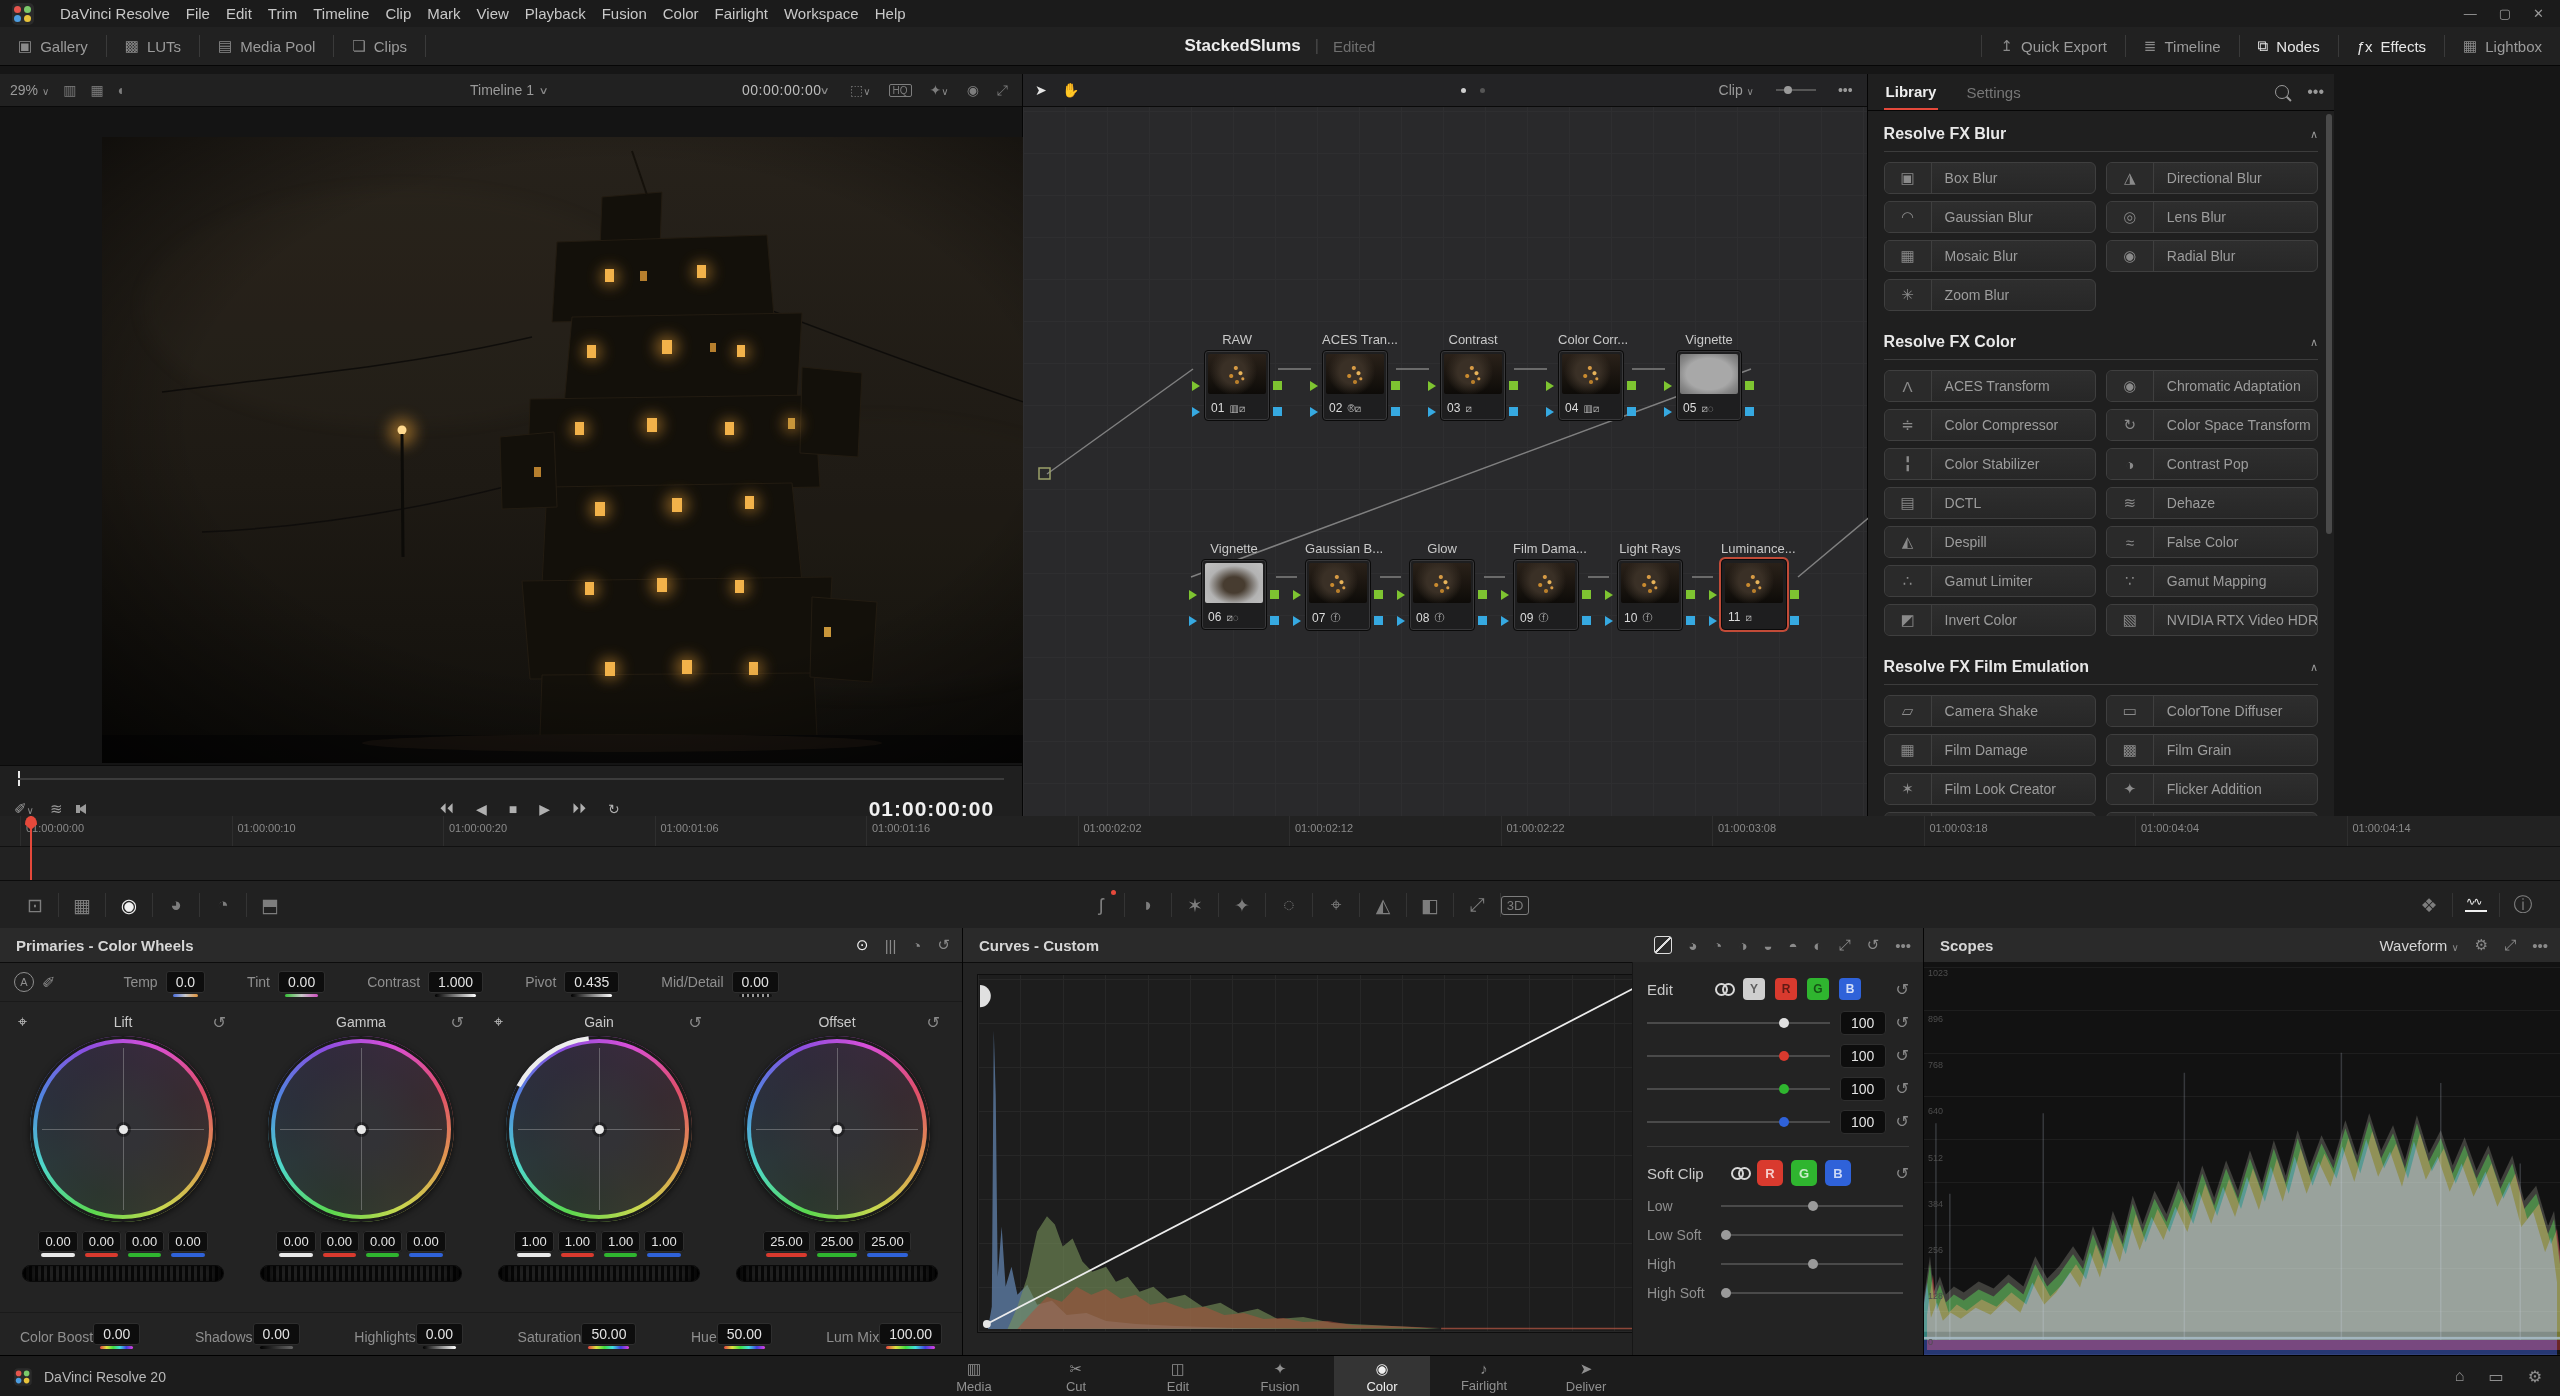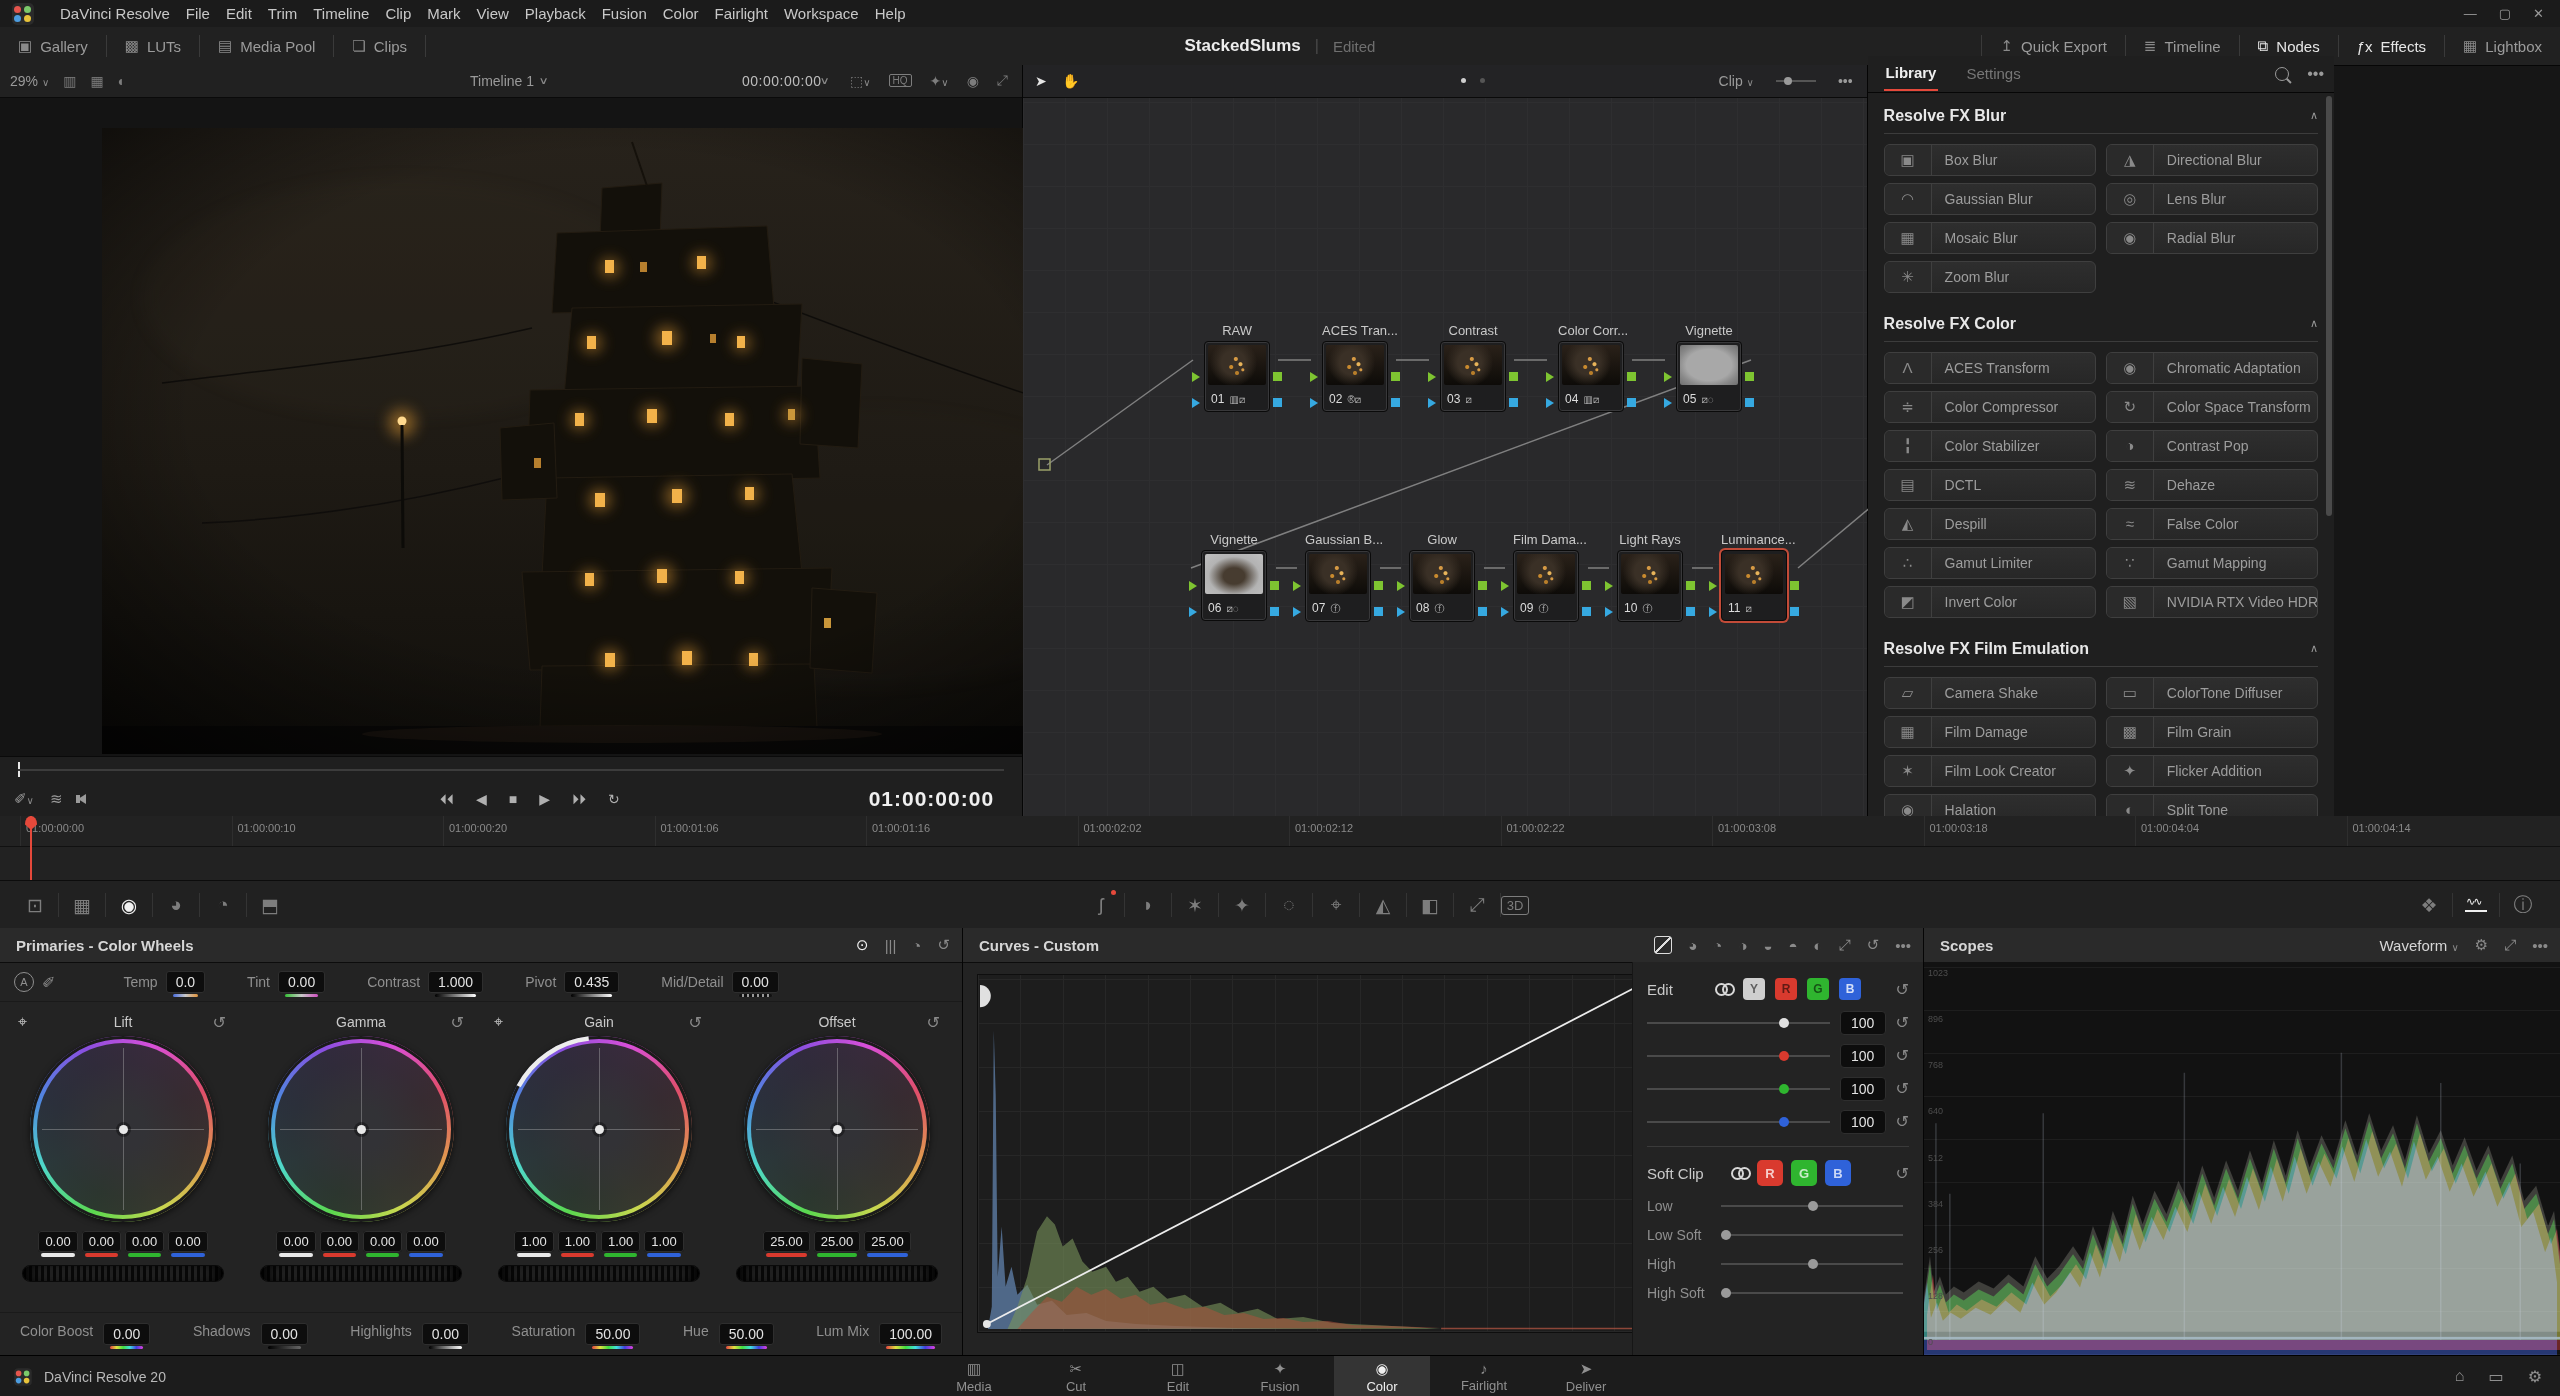--- a/index.html
+++ b/index.html
@@ -21,21 +21,21 @@
   .tbbtn{display:flex;align-items:center;gap:8px;padding:0 18px;height:100%;color:#9b9b9b;font-size:15px;}
   .tbbtn .tbico{font-size:15px;color:#8a8a8a;}
   .tbbtn.on{color:#e6e6e6;}  .tbbtn.on .tbico{color:#e6e6e6;}
   .tbsep{width:1px;height:22px;background:#3a3a3a;}
   .titlewrap{position:absolute;left:0;right:0;display:flex;justify-content:center;align-items:center;gap:14px;pointer-events:none;}
   .projtitle{font-size:17px;font-weight:bold;color:#ececec;}
   .projsep{color:#4a4a4a;}
   .projstatus{font-size:15px;color:#6f6f6f;}
   .chev{font-size:10px;color:#8a8a8a;transform:scaleX(1.4);}
   
-  .main{position:absolute;top:65px;left:0;height:751px;width:2334px;display:flex;align-items:center;}
+  .main{position:absolute;top:74px;left:0;height:751px;width:2334px;display:flex;}
   
   .viewer{width:1122px;background:#181818;position:relative;border-right:1px solid #050505;}
   .vtoolbar{height:32px;display:flex;align-items:center;background:#212121;border-bottom:1px solid #0a0a0a;
             font-size:14px;color:#9a9a9a;padding:0 10px;gap:14px;}
   .vtool-ico{color:#7d7d7d;font-size:14px;}
   .vt-center{position:absolute;left:470px;display:flex;gap:6px;align-items:center;}
   .vt-tc{position:absolute;left:742px;font-size:14px;color:#bdbdbd;letter-spacing:.5px;display:flex;align-items:center;}
   .vt-right{position:absolute;left:850px;display:flex;gap:18px;align-items:center;color:#7d7d7d;}
   .vcanvas{position:relative;height:658px;background:#141414;}
   .vimg{position:absolute;left:102px;top:30px;}
@@ -179,21 +179,21 @@
   .wvals{display:flex;gap:4px;margin-top:10px;}
   .wval{position:relative;}
   .wval .vbox{padding:2px 6px;font-size:13px;}
   .ul{position:absolute;left:3px;right:3px;bottom:-7px;height:4px;border-radius:2px;}
   .ul-w{background:#e8e8e8;} .ul-r{background:#d93a2e;} .ul-g{background:#2fb52f;} .ul-b{background:#2f62d9;}
   .scrubwheel{margin-top:16px;width:200px;height:15px;border-radius:8px;
      background:repeating-linear-gradient(90deg,#090909 0 3px,#222 3px 6px);
      box-shadow:0 0 0 1px #0a0a0a, inset 14px 0 14px -8px #000, inset -14px 0 14px -8px #000;}
   .globalsrow{position:absolute;left:0;right:0;bottom:0;height:42px;border-top:1px solid #1a1a1a;
       display:flex;align-items:center;justify-content:space-between;padding:0 20px;font-size:14px;color:#8f8f8f;}
-  .globalitem{display:flex;align-items:flex-start;gap:10px;}
+  .globalitem{display:flex;align-items:flex-end;}
   
   .cpanel{width:960px;background:#232323;border-right:1px solid #050505;position:relative;}
   .curvebody{position:absolute;left:0;top:34px;right:262px;bottom:0;padding:12px 14px 24px;}
   .curvegraph{position:relative;width:100%;height:100%;background:#1d1d1d;border:1px solid #0e0e0e;
      background-image:repeating-linear-gradient(90deg,#272727 0 1px,transparent 1px 42.4px),
                       repeating-linear-gradient(0deg,#272727 0 1px,transparent 1px 44px);}
   .editcol{position:absolute;right:0;top:34px;width:262px;bottom:0;background:#232323;border-left:1px solid #161616;
            padding:10px 14px;font-size:15px;color:#c9c9c9;}
   .editrow{display:flex;align-items:center;gap:10px;height:34px;}
   .editrow .lbl{width:58px;color:#c9c9c9;}

